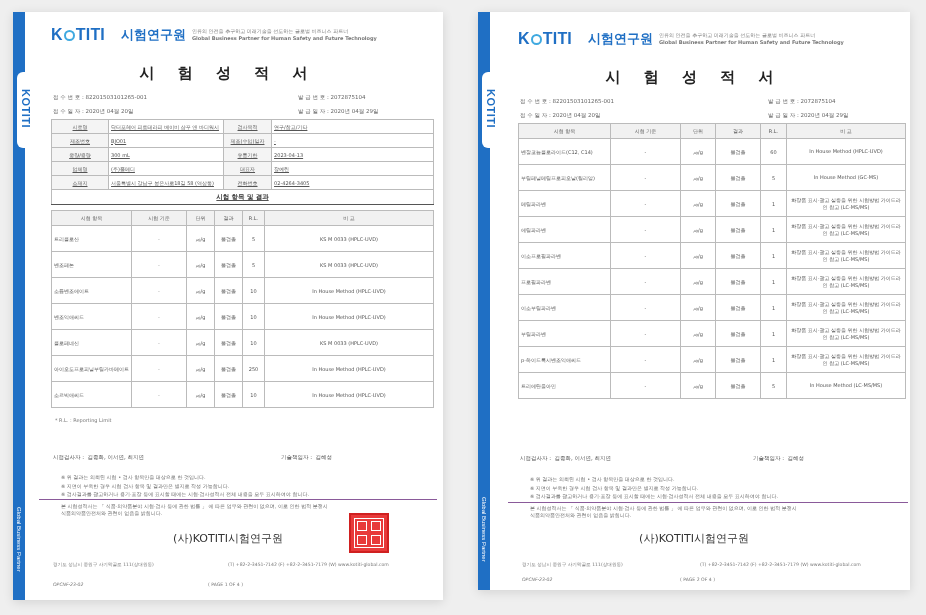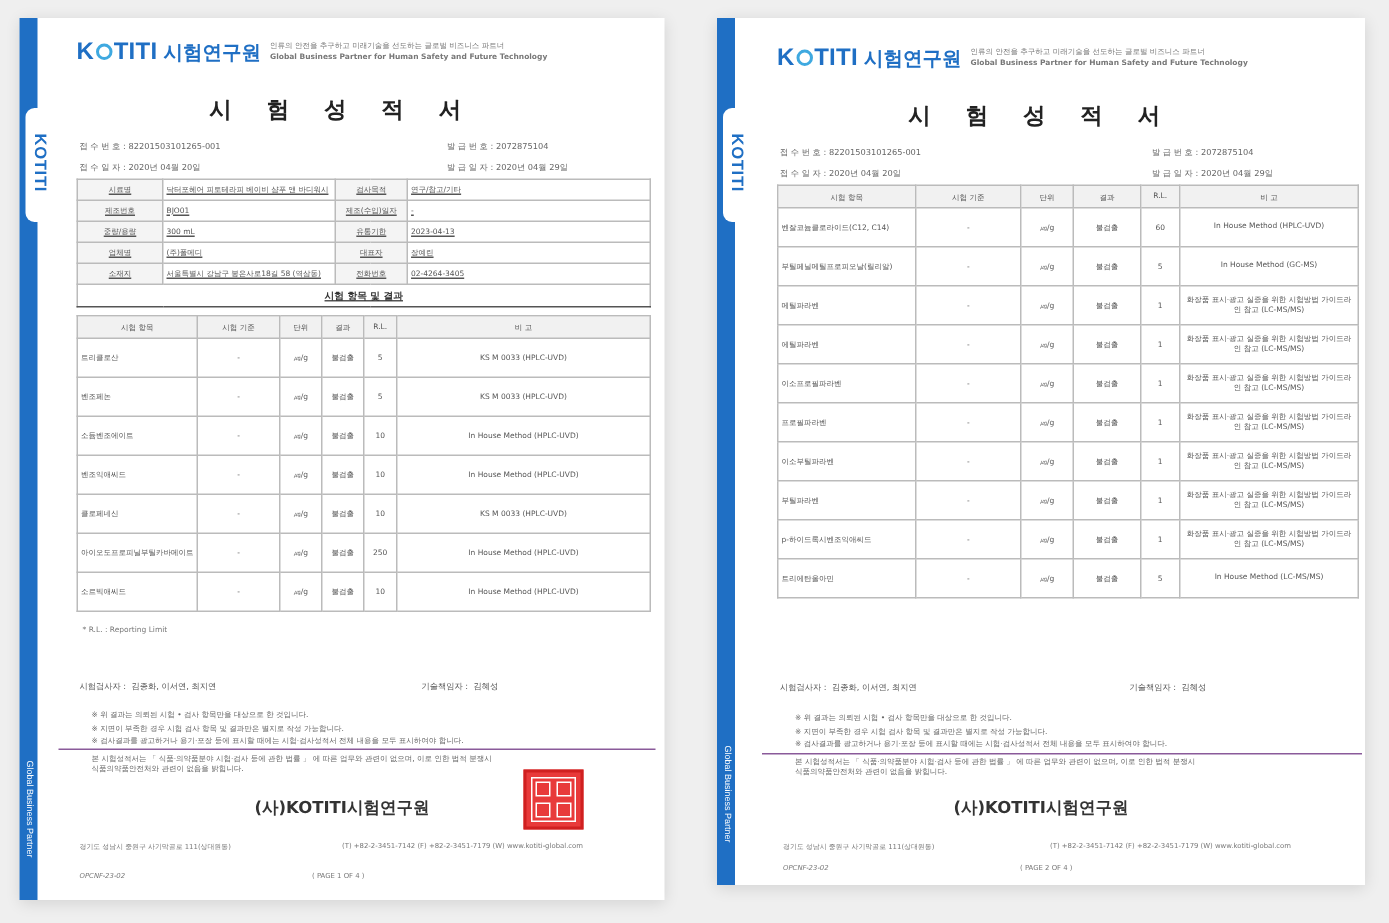--- a/index.html
+++ b/index.html
@@ -11,41 +11,41 @@
   #page2 { left: 478px; top: 12px; width: 432px; height: 578px; }
 
   .side-bar { position: absolute; left: 0; top: 0; width: 12px; height: 100%; background: #1f6fc4; }
   .side-tab-inner { position: absolute; left: 4px; top: 60px; width: 18px; height: 76px; background: #fff; border-radius: 6px 0 0 6px; }
   .side-tab-text { position: absolute; left: 6px; top: 66px; width: 14px; height: 62px; writing-mode: vertical-rl; font-family: "Liberation Sans", sans-serif; font-weight: bold; font-size: 11px; color: #1f6fc4; letter-spacing: 0.5px; text-align: center; line-height: 14px; }
   .side-bottom-text { position: absolute; left: 0; bottom: 28px; width: 12px; writing-mode: vertical-rl; font-family: "Liberation Sans", sans-serif; font-size: 6px; color: #fff; line-height: 12px; text-align: center; }
 
   .header { position: absolute; left: 38px; top: 14px; display: flex; align-items: center; }
   .logo { font-family: "Liberation Sans", sans-serif; font-weight: bold; font-size: 16px; color: #1f6fc4; letter-spacing: 0.2px; }
   .logo-o { display: inline-block; width: 11px; height: 11px; border: 2.4px solid #3fa9e0; border-radius: 50%; margin: 0 1px; vertical-align: -1px; }
-  .logo-kr { font-size: 13px; color: #1f6fc4; font-weight: bold; margin-left: 4px; }
+  .logo-kr { font-size: 13px; color: #1f6fc4; font-weight: bold; margin-left: 16px; }
   .tagline { margin-left: 6px; font-size: 5px; line-height: 7px; color: #777; }
 
   .doc-title { position: absolute; left: 0; width: 100%; top: 52px; text-align: center; font-size: 15px; font-weight: bold; letter-spacing: 9px; color: #222; }
 
   .meta { position: absolute; font-size: 5.5px; color: #666; white-space: nowrap; }
 
   table.grid { position: absolute; border-collapse: collapse; font-size: 5px; color: #555; border: 1.2px solid #555; table-layout: fixed; }
   table.grid td, table.grid th { border: 0.6px solid #bbb; padding: 0 2px; vertical-align: middle; overflow: hidden; white-space: nowrap; }
   table.grid th { background: #f1f1f1; font-weight: normal; text-align: center; }
   .lbl { background: #f4f4f4; text-align: center; }
   .c { text-align: center; }
   .section-title { text-align: center; font-size: 6.5px; font-weight: bold; color: #333; border-top: 1.2px solid #555 !important; border-bottom: 1.2px solid #555 !important; }
   .wrap { white-space: normal !important; line-height: 6.5px; }
 
   .note { position: absolute; font-size: 5px; color: #777; white-space: nowrap; }
   .sig { position: absolute; font-size: 5.5px; color: #555; white-space: nowrap; }
   .bullets { position: absolute; font-size: 5px; color: #666; line-height: 8.5px; white-space: nowrap; }
   .purple-line { position: absolute; height: 1px; background: #8a5a9a; }
   .disclaimer { position: absolute; font-size: 5px; color: #666; line-height: 7px; white-space: nowrap; }
-  .org { position: absolute; left: 0; width: 100%; text-align: center; font-size: 11px; font-weight: bold; color: #333; }
+  .org { position: absolute; left: 0; width: 100%; text-align: center; font-size: 11px; font-weight: normal; color: #333; }
   .footer { position: absolute; font-size: 4.6px; color: #777; white-space: nowrap; }
   .footer-i { font-style: italic; }
   .seal { position: absolute; width: 40px; height: 40px; background: #e83a3a; border: 2px solid #d02020; }
   .seal-inner { position: absolute; inset: 3px; border: 1px solid #fff; display: grid; grid-template-columns: 1fr 1fr; grid-template-rows: 1fr 1fr; }
   .seal-inner span { border: 0.8px solid #fff; margin: 2px; }
 </style>
 </head>
 <body>
 
 <div class="page" id="page1">

